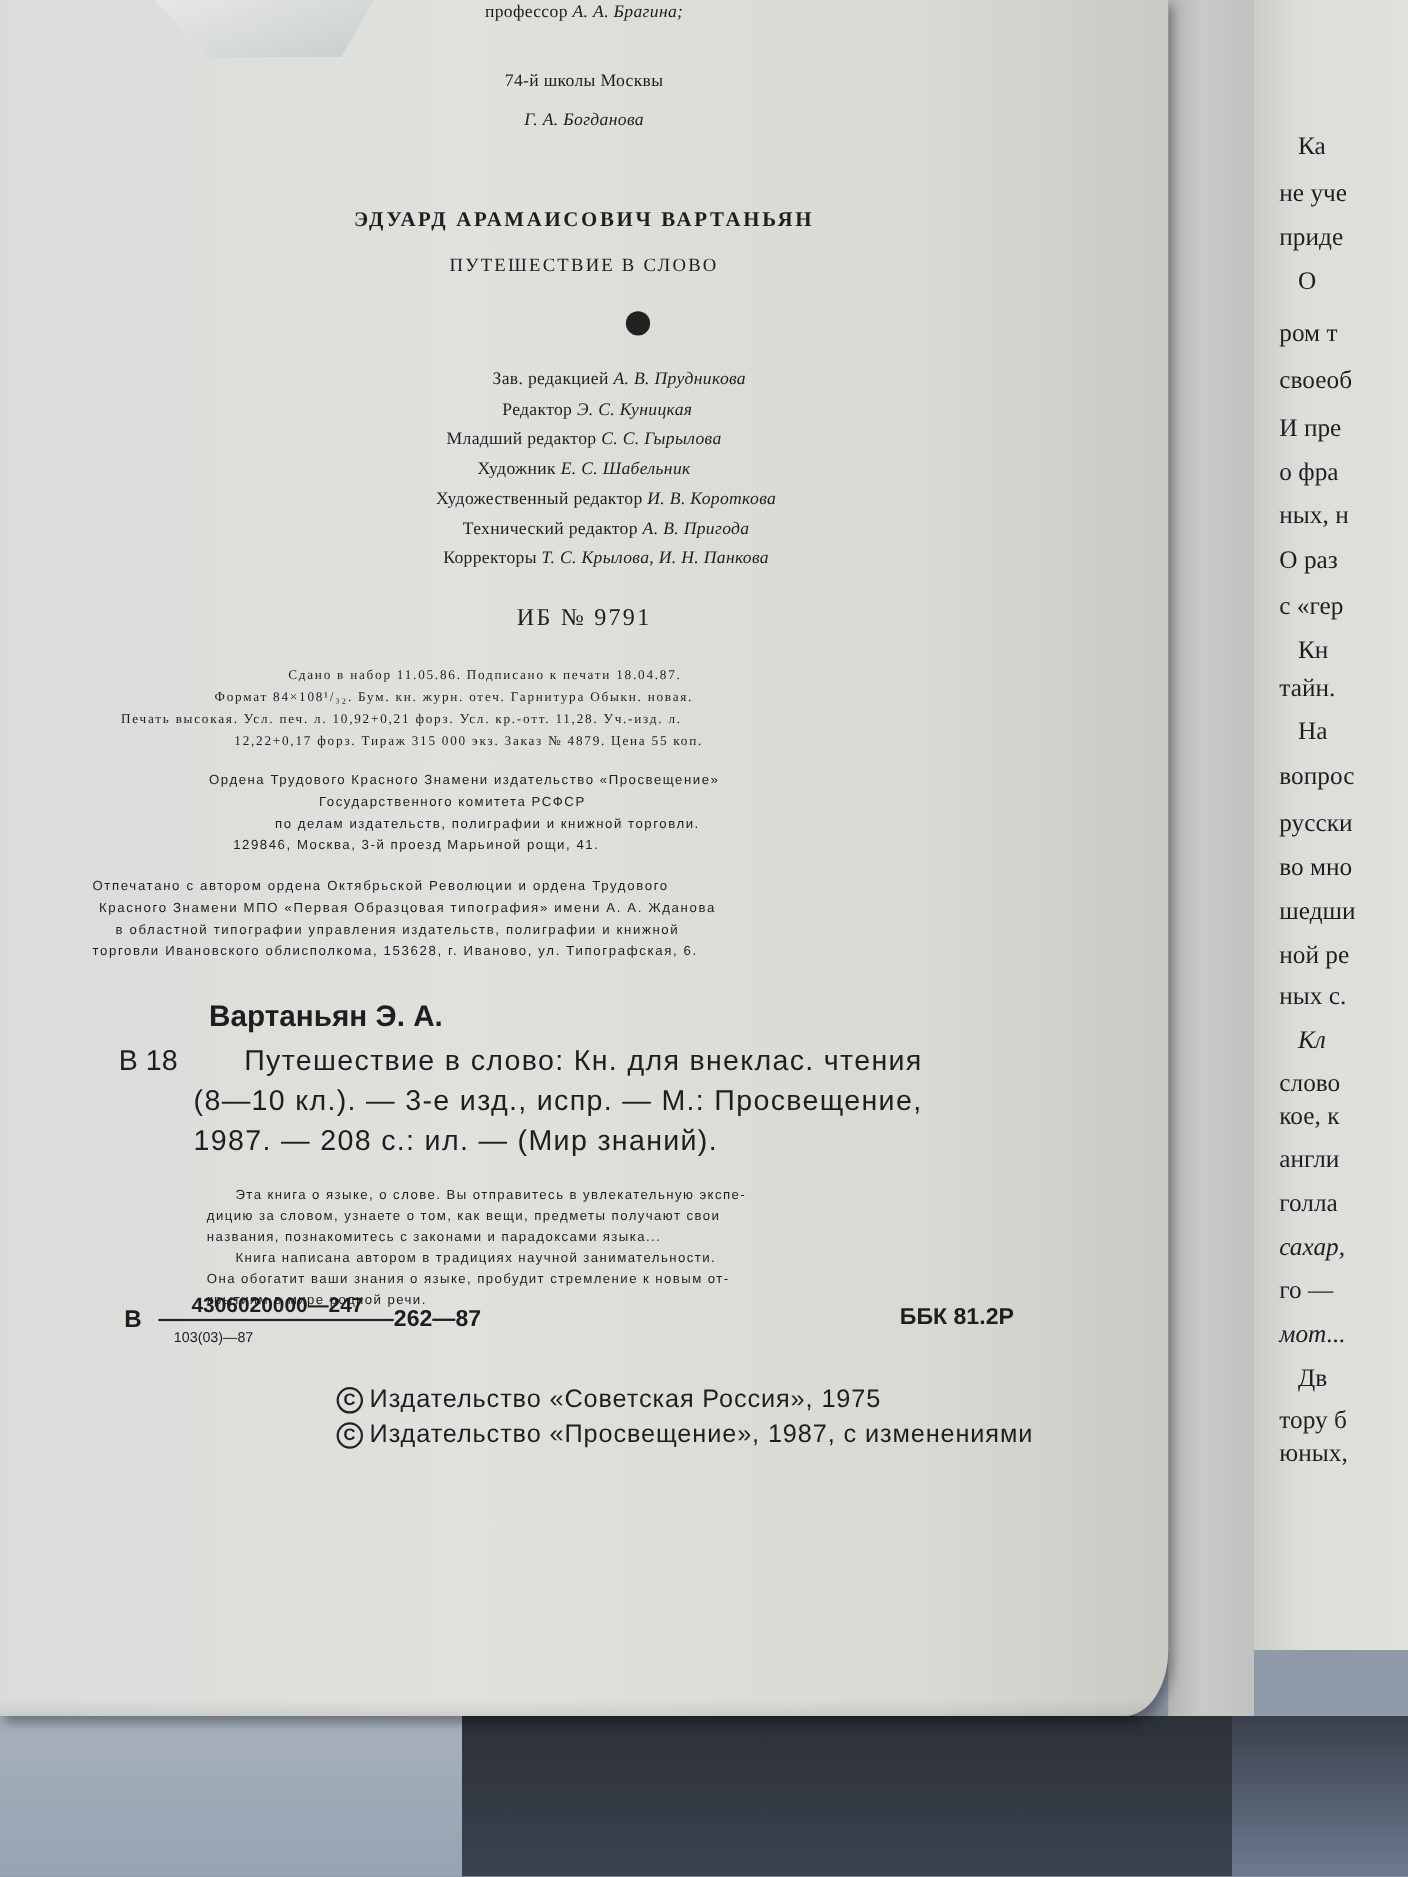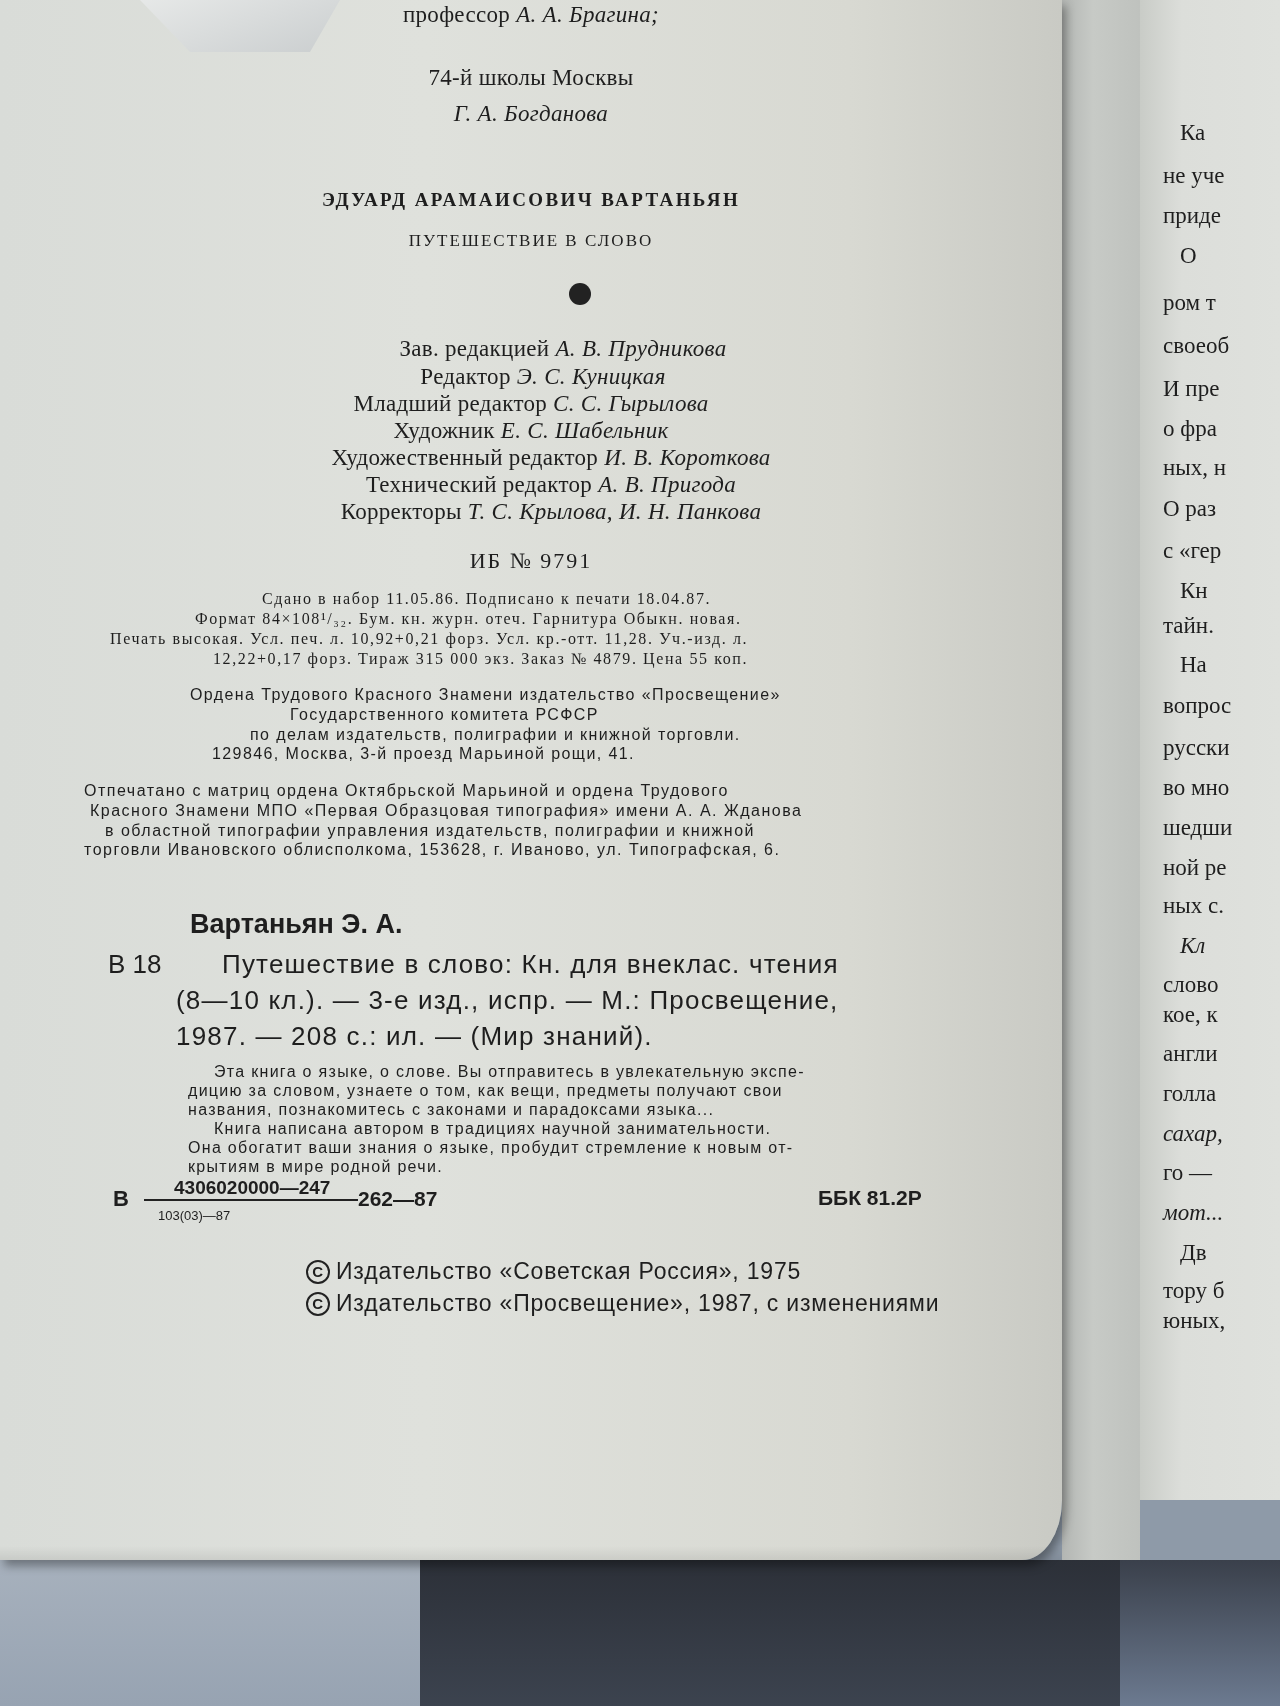--- a/index.html
+++ b/index.html
@@ -38,22 +38,22 @@
   }
   
   .page-right {
     position: absolute; left: 1140px; top: 0; width: 140px; height: 1500px;
     background: linear-gradient(90deg,#c9ccc7,#dcdeda 30%,#dfe1dd);
   }
 
   .c { position: absolute; left: 0; width: 1062px; text-align: center; white-space: nowrap; }
   .l { position: absolute; white-space: nowrap; }
   .it { font-style: italic; }
-  .credit-line { font-size: 23px; letter-spacing: .3px; }
-  .small { font-size: 16px; letter-spacing: 1.6px; }
+  .credit-line { font-size: 16px; letter-spacing: .3px; }
+  .small { font-size: 12px; letter-spacing: 1.6px; margin-top: 16px; }
   .cond { font-family: "Liberation Sans Narrow","Liberation Sans", sans-serif; }
   .dot { position:absolute; left:569px; top:283px; width:22px; height:22px; border-radius:50%; background:#222; }
   .frac-line { position:absolute; left:144px; top:1199px; width:214px; border-top:2px solid #222; }
   .copy-mark { display:inline-block; width:20px; height:20px; border:2px solid #222; border-radius:50%; text-align:center; line-height:20px; font-size:15px; font-weight:bold; margin-right:6px; vertical-align:2px; }
   .rp { position:absolute; left:1163px; font-size:23px; white-space:nowrap; }
 </style>
 </head>
 <body>
 
 <div class="bg-left"></div>
@@ -131,21 +131,21 @@
   </div>
 
   <div>
     <div class="l small cond" style="top:686px;left:190px;letter-spacing:1.4px">Ордена Трудового Красного Знамени издательство «Просвещение»</div>
     <div class="l small cond" style="top:706px;left:290px;letter-spacing:1.4px">Государственного комитета РСФСР</div>
     <div class="l small cond" style="top:726px;left:250px;letter-spacing:1.4px">по делам издательств, полиграфии и книжной торговли.</div>
     <div class="l small cond" style="top:745px;left:212px;letter-spacing:1.4px">129846, Москва, 3-й проезд Марьиной рощи, 41.</div>
   </div>
 
   <div>
-    <div class="l small cond" style="top:782px;left:84px;letter-spacing:1.5px">Отпечатано с матриц ордена Октябрьской Марьиной и ордена Трудового</div>
+    <div class="l small cond" style="top:782px;left:84px;letter-spacing:1.5px">Отпечатано с автором ордена Октябрьской Революции и ордена Трудового</div>
     <div class="l small cond" style="top:802px;left:90px;letter-spacing:1.5px">Красного Знамени МПО «Первая Образцовая типография» имени А. А. Жданова</div>
     <div class="l small cond" style="top:822px;left:105px;letter-spacing:1.5px">в областной типографии управления издательств, полиграфии и книжной</div>
     <div class="l small cond" style="top:841px;left:84px;letter-spacing:1.5px">торговли Ивановского облисполкома, 153628, г. Иваново, ул. Типографская, 6.</div>
   </div>
 
   <div>
     <div class="l cond" style="top:909px;left:190px;font-size:27px;font-weight:bold">Вартаньян Э. А.</div>
     <div class="l cond" style="top:949px;left:108px;font-size:26px">В 18</div>
     <div class="l cond" style="top:949px;left:222px;font-size:26px;letter-spacing:1.2px">Путешествие в слово: Кн. для внеклас. чтения</div>
     <div class="l cond" style="top:985px;left:176px;font-size:26px;letter-spacing:1.2px">(8—10 кл.). — 3-е изд., испр. — М.: Просвещение,</div>

